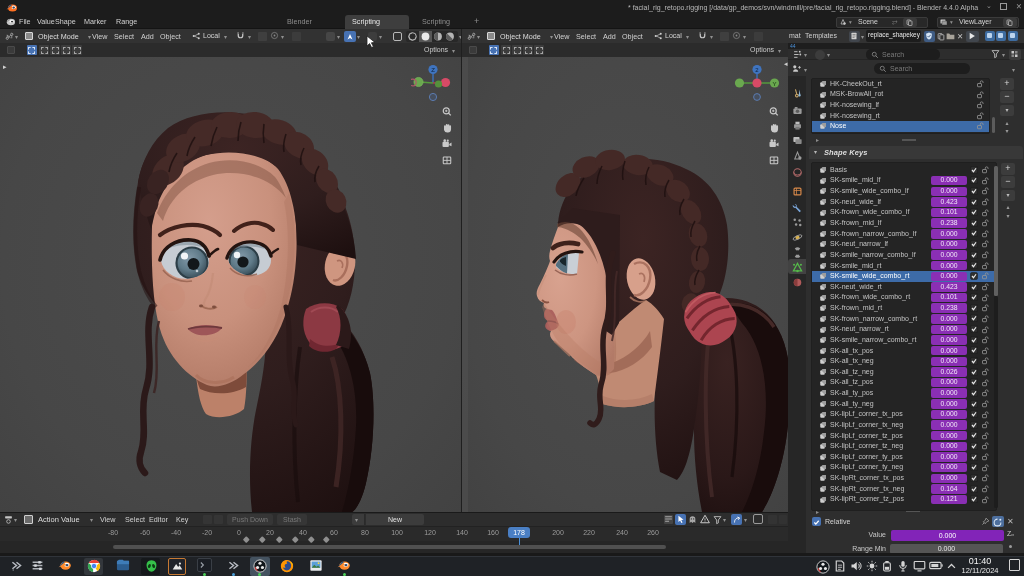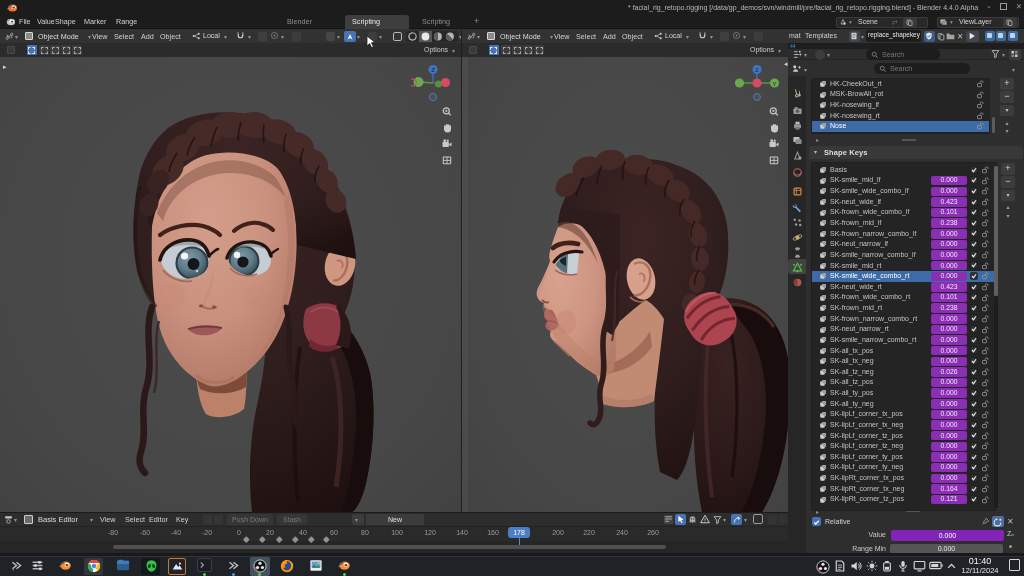--- a/index.html
+++ b/index.html
@@ -684,21 +684,21 @@
 <div class="abs" style="left:992px;top:117px;width:3px;height:16px;background:#5c5c5c;border-radius:1.5px;"></div>
 <div class="abs" style="left:1000px;top:78px;width:14px;height:12px;background:#3c3c3c;border-radius:2px;color:#d8d8d8;font-size:9px;text-align:center;line-height:11px;">+</div>
 <div class="abs" style="left:1000px;top:91px;width:14px;height:12px;background:#3c3c3c;border-radius:2px;color:#d8d8d8;font-size:9px;text-align:center;line-height:11px;">−</div>
 <div class="abs" style="left:1000px;top:105px;width:14px;height:11px;background:#3c3c3c;border-radius:2px;color:#bdbdbd;font-size:6px;text-align:center;line-height:10px;">▾</div>
 <div class="abs" style="left:1000px;top:119px;width:14px;height:10px;color:#9a9a9a;font-size:6px;text-align:center;">▴</div>
 <div class="abs" style="left:1000px;top:127px;width:14px;height:10px;color:#9a9a9a;font-size:6px;text-align:center;">▾</div>
 <div class="abs" style="left:816px;top:136px;color:#8a8a8a;font-size:6px;">▸</div>
 <div class="abs" style="left:902px;top:139px;width:14px;height:2px;border-top:1px solid #555;border-bottom:1px solid #555;"></div>
 <div class="abs" style="left:809px;top:146px;width:214px;height:13px;background:#383838;border-radius:3px 3px 0 0;"></div>
 <div class="abs" style="left:814px;top:148px;color:#b5b5b5;font-size:6px;">▾</div>
-<div class="abs" style="left:824px;top:148px;color:#dedede;font-size:7.5px;font-weight:bold;letter-spacing:0.1px;">Shape Keys</div>
+<div class="abs" style="left:824px;top:148px;color:#dedede;font-size:7.5px;font-weight:bold;letter-spacing:0.1px;font-style:italic;">Shape Keys</div>
 <div class="abs" style="left:811px;top:162px;width:186px;height:349px;background:#242424;border:1px solid #1f1f1f;border-radius:2px;"></div>
 <svg class="abs" style="left:819px;top:166.0px" width="8" height="8" viewBox="0 0 16 16">
       <rect x="2.5" y="4.5" width="9" height="9" rx="2" fill="#cfcfcf"></rect>
       <path d="M4.5,4.5 L7,2 L14,2 L14,9 L11.5,11.5" fill="#9d9d9d"></path>
     </svg>
 <div class="abs" style="left:830px;top:165.8px;color:#c3c3c3;font-size:7px;white-space:nowrap;">Basis</div>
 <svg class="abs" style="left:970px;top:165.6px" width="8" height="8" viewBox="0 0 16 16">
       <rect x="1" y="1" width="14" height="14" rx="3" fill="#2f2f2f" stroke="#1a1a1a"></rect>
       <path d="M4,8 L7,11.5 L12,4.5" fill="none" stroke="#e8e8e8" stroke-width="2.4"></path>
     </svg>
@@ -1203,21 +1203,21 @@
 <div class="abs" style="left:890px;top:543.5px;width:113px;height:10px;background:#555555;border-radius:2px;"></div>
 <div class="abs" style="left:890px;top:545px;width:113px;text-align:center;color:#e8e8e8;font-size:7px;">0.000</div>
 <div class="abs" style="left:1009px;top:545px;width:3px;height:3px;background:#9a9a9a;border-radius:50%;"></div>
 <div class="abs" style="left:0;top:512px;width:788px;height:14px;background:#2d2d2d;border-top:1px solid #1a1a1a;"></div>
 <svg class="abs" style="left:4px;top:514.5px" width="9" height="9" viewBox="0 0 16 16">
 <rect x="2" y="2" width="12" height="4" rx="1" fill="#c6c6c6"></rect>
 <circle cx="8" cy="11.5" r="3.2" fill="none" stroke="#c6c6c6" stroke-width="1.4"></circle>
     </svg>
 <div class="abs caret" style="left:14px;top:516px;">▾</div>
 <div class="abs" style="left:24px;top:514.5px;width:9px;height:9px;border:1.4px solid #cfcfcf;border-radius:1px;background:#6a6a6a;"></div>
-<div class="abs" style="left:38px;top:515px;color:#dedede;font-size:7.5px;">Basis Editor</div>
+<div class="abs" style="left:38px;top:515px;color:#dedede;font-size:7.5px;">Action Value</div>
 <div class="abs caret" style="left:90px;top:516px;">▾</div>
 <div class="abs menu" style="left:100px;top:515px;">View</div>
 <div class="abs menu" style="left:125px;top:515px;">Select</div>
 <div class="abs menu" style="left:149px;top:515px;">Editor</div>
 <div class="abs menu" style="left:176px;top:515px;">Key</div>
 <div class="abs" style="left:203px;top:514.5px;width:9px;height:9px;background:#3a3a3a;border-radius:1px;opacity:.6;"></div>
 <div class="abs" style="left:214px;top:514.5px;width:9px;height:9px;background:#3a3a3a;border-radius:1px;opacity:.6;"></div>
 <div class="abs" style="left:227px;top:513.5px;width:46px;height:11px;background:#363636;border-radius:2px;color:#787878;font-size:7px;text-align:center;line-height:11px;">Push Down</div>
 <div class="abs" style="left:277px;top:513.5px;width:30px;height:11px;background:#363636;border-radius:2px;color:#787878;font-size:7px;text-align:center;line-height:11px;">Stash</div>
 <div class="abs" style="left:352px;top:513.5px;width:13px;height:11px;background:#3c3c3c;border-radius:2px 0 0 2px;border-right:1px solid #2a2a2a;"></div>

